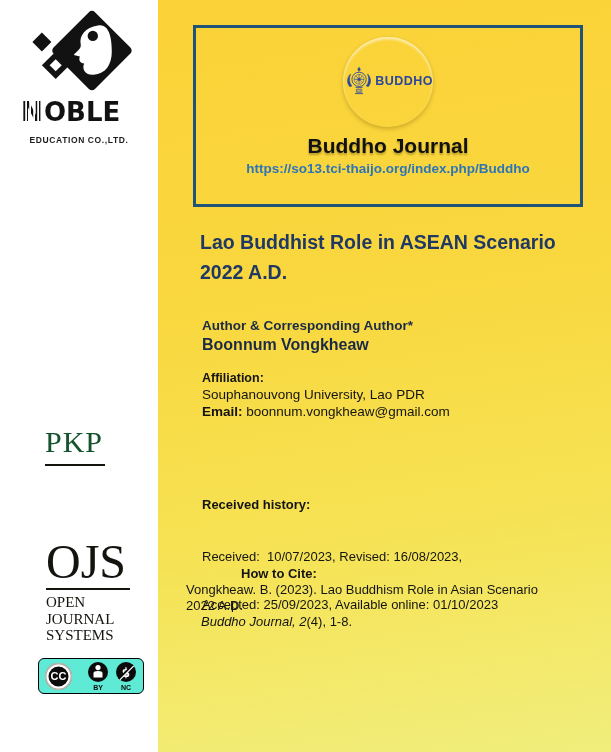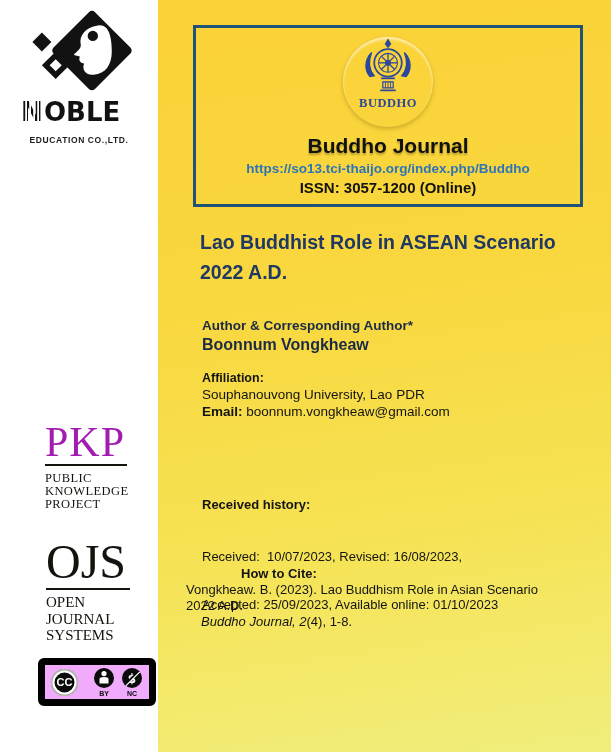--- a/index.html
+++ b/index.html
@@ -7,33 +7,33 @@
     position:relative;width:611px;height:752px;overflow:hidden;
     font-family:"Liberation Sans",sans-serif;background:#ffffff;
   }
   
   #sidebar{position:absolute;left:0;top:0;width:158px;height:752px;background:#ffffff;}
   .noble{position:absolute;left:0;top:10px;width:158px;text-align:center;}
   .noble-word{line-height:26px;margin-top:2px;}
   .noble-sub{font-size:8.5px;font-weight:bold;color:#1c1c1c;letter-spacing:.6px;margin-top:1px;}
   .pkp{position:absolute;left:45px;top:420px;}
   .pkp-acronym{
-    font-family:"Liberation Serif",serif;font-size:42px;line-height:44px;color:#a21caf;
+    font-family:"Liberation Serif",serif;font-size:30px;line-height:44px;color:#14532d;
     border-bottom:2px solid #15130e;display:inline-block;padding:0 2px 0 0;letter-spacing:1px;
   }
   .pkp-lines{font-family:"Liberation Serif",serif;font-size:12.5px;line-height:13px;color:#15130e;margin-top:6px;letter-spacing:.4px;}
   .ojs{position:absolute;left:46px;top:528px;margin-top:8px;}
   .ojs-acronym{
     font-family:"Liberation Serif",serif;font-size:48px;line-height:52px;color:#15130e;
     border-bottom:2px solid #15130e;display:inline-block;padding-right:4px;
   }
   .ojs-lines{font-family:Liberation Serif, serif;font-size:15px;line-height:16.5px;color:#15130e;margin-top:4px;}
   .cc-badge{
     position:absolute;left:38px;top:658px;width:92px;height:34px;
-    background:#f0abfc;border:7px solid #000000;border-radius:6px;
+    background:#5eead4;border:1px solid #000000;border-radius:6px;
     display:flex;align-items:center;justify-content:space-between;padding:0 6px;
   }
   .cc-circle{
     width:27px;height:27px;border-radius:50%;background:#0b0b0b;color:#fff;
     display:flex;align-items:center;justify-content:center;
     font-size:11px;font-weight:bold;box-shadow:inset 0 0 0 1.5px #b3b2a9,inset 0 0 0 3.5px #fff;
   }
   .cc-right{display:flex;gap:6px;}
   .cc-item{display:flex;flex-direction:column;align-items:center;}
   .cc-item svg{display:block;}
@@ -44,21 +44,21 @@
     background:linear-gradient(172deg,#fbd238 0%,#f9d73e 38%,#f6e355 70%,#f1ee7d 100%);
   }
   .header-box{
     position:absolute;left:35px;top:25px;width:384px;height:176px;
     border:3px solid #1f5377;display:flex;flex-direction:column;align-items:center;
   }
   .buddho-badge{
     margin-top:9px;width:90px;height:90px;border-radius:50%;
     background:radial-gradient(circle at 38% 28%,#ffe univers 0,#ffe687 0%,#f8cd33 62%,#e9b922 100%);
     box-shadow:0 2px 4px rgba(120,90,0,.35), inset 0 2px 3px rgba(255,255,255,.7);
-    display:flex;flex-direction:column;align-items:center;justify-content:flex-start;font-family:Liberation Serif, serif;
+    display:flex;flex-direction:row;align-items:center;justify-content:flex-end;
   }
   .badge-label{font-size:12.5px;font-weight:bold;color:#2b479e;letter-spacing:.5px;margin-top:-3px;}
   .journal-name{font-size:21px;font-weight:bold;color:#121212;margin-top:7px;text-shadow:0 1.5px 2px rgba(60,50,0,.35);}
   .journal-url{font-size:13.5px;font-weight:bold;color:#2e75b6;text-decoration:none;margin-top:3px;}
   .journal-issn{font-size:15px;font-weight:bold;color:#121212;margin-top:3px;}
   .article-title{
     position:absolute;left:42px;top:227px;width:372px;
     font-size:19.5px;font-weight:bold;color:#1f3864;line-height:30px;
   }
   .author-label{position:absolute;left:44px;top:318px;font-size:13.5px;font-weight:bold;color:#1b2a45;}
@@ -102,25 +102,20 @@
           </defs>
           <text x="2" y="23" font-family="DejaVu Sans, sans-serif" font-weight="bold" font-size="26" fill="url(#nstripes)">N</text>
           <text x="25" y="23" font-family="DejaVu Sans, sans-serif" font-weight="bold" font-size="26" fill="#121212">OBLE</text>
         </svg>
       </div>
       <div class="noble-sub">EDUCATION CO.,LTD.</div>
     </div>
 
     <div class="pkp">
       <div class="pkp-acronym">PKP</div>
-      <div class="pkp-lines">
-        <div>PUBLIC</div>
-        <div>KNOWLEDGE</div>
-        <div>PROJECT</div>
-      </div>
     </div>
 
     <div class="ojs">
       <div class="ojs-acronym">OJS</div>
       <div class="ojs-lines">
         <div>OPEN</div>
         <div>JOURNAL</div>
         <div>SYSTEMS</div>
       </div>
     </div>
@@ -177,21 +172,20 @@
             <line x1="33" y1="52" x2="33" y2="59" stroke-width="1"></line>
             <line x1="36" y1="52" x2="36" y2="59" stroke-width="1"></line>
             <line x1="39" y1="52" x2="39" y2="59" stroke-width="1"></line>
             <path d="M27,62 h18" stroke-width="2"></path>
           </g>
         </svg>
         <div class="badge-label">BUDDHO</div>
       </div>
       <div class="journal-name">Buddho Journal</div>
       <a href="#" class="journal-url">https://so13.tci-thaijo.org/index.php/Buddho</a>
-      <div class="journal-issn">ISSN: 3057-1200 (Online)</div>
     </div>
 
     <div class="article-title">Lao Buddhist Role in ASEAN Scenario 2022 A.D.</div>
 
     <div class="author-label">Author &amp; Corresponding Author*</div>
     <div class="author-name">Boonnum Vongkheaw</div>
 
     <div class="affil-label">Affiliation:</div>
     <div class="affil-text">Souphanouvong University, Lao PDR</div>
     <div class="email-line">

